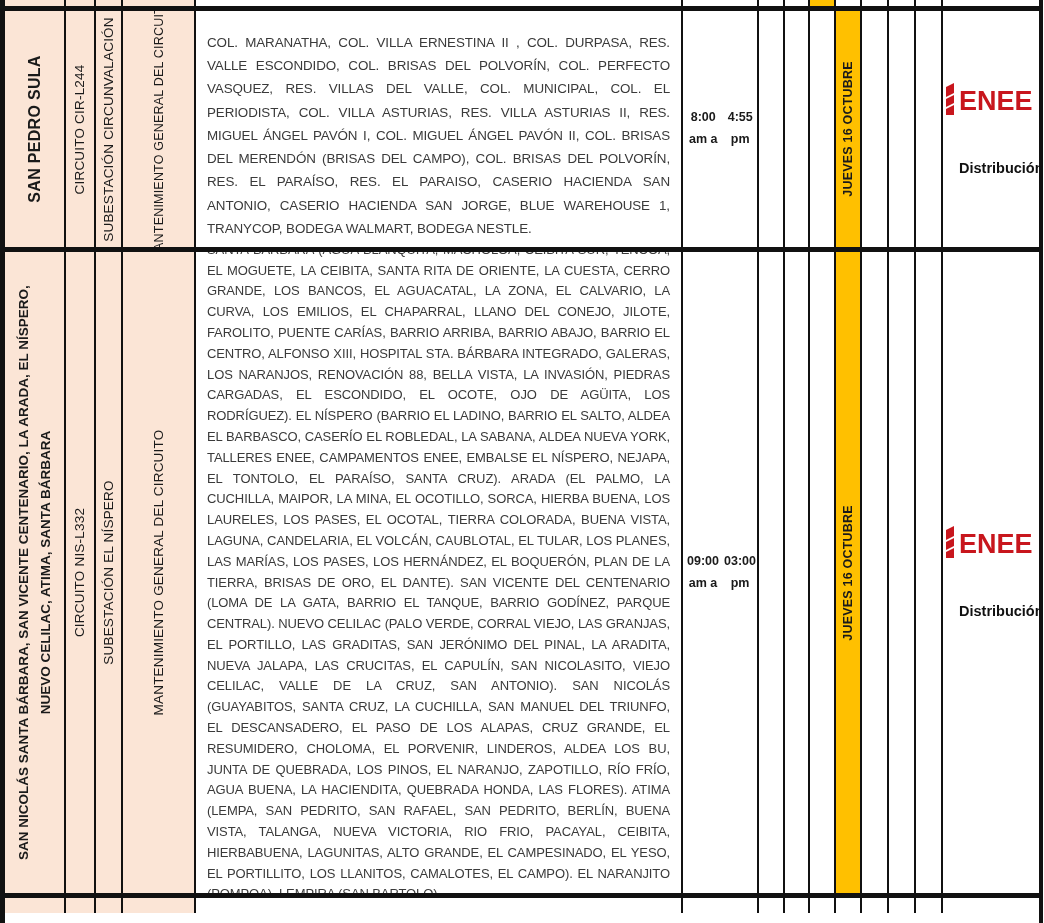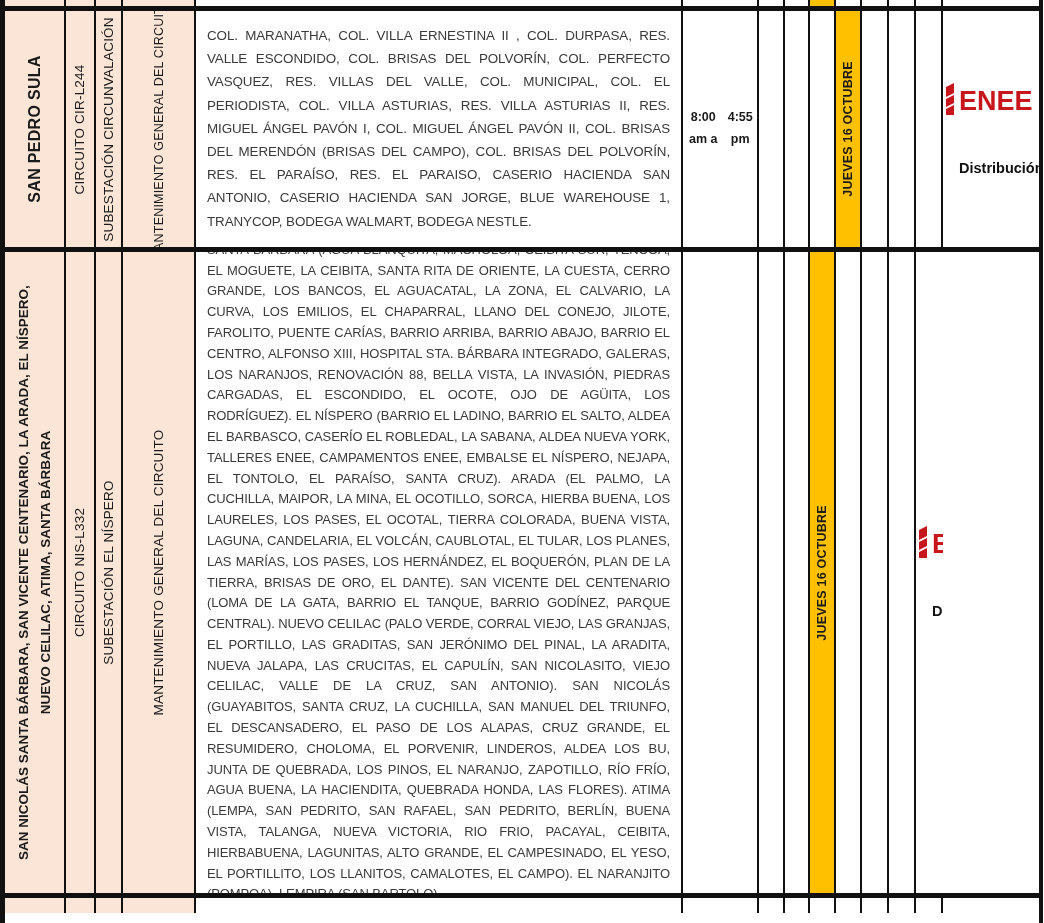--- a/index.html
+++ b/index.html
@@ -46,21 +46,21 @@
 
   
   .desc {
     justify-content: flex-start;
     font-size: 13.4px;
     color: #3a3a3a;
     text-align: justify;
     letter-spacing: -0.1px;
   }
   .desc-inner { width: 100%; padding: 0 11px; }
-  .desc.r1 { align-items: flex-start; }
+  .desc.r1 { align-items: center; }
   .desc.r1 .desc-inner { padding-top: 13px; line-height: 23.2px; }
   .desc.r2 { align-items: center; }
   .desc.r2 .desc-inner { line-height: 20.8px; font-size: 13px; }
 
   
   .time {
     font-weight: bold; font-size: 12.5px; color: #1a1a1a;
     flex-direction: row; line-height: 1.75; text-align: center;
   }
 
@@ -164,20 +164,24 @@
     </div>
     <div class="cell pink">
       <span class="rot sub-lbl">SUBESTACIÓN EL NÍSPERO</span>
     </div>
     <div class="cell pink">
       <span class="rot sub-lbl">MANTENIMIENTO GENERAL DEL CIRCUITO</span>
     </div>
     <div class="cell desc r2">
       <div class="desc-inner">SANTA BÁRBARA (AGUA BLANQUITA, MACHOLOA, CEIBITA SUR, TENCOA, EL MOGUETE, LA CEIBITA, SANTA RITA DE ORIENTE, LA CUESTA, CERRO GRANDE, LOS BANCOS, EL AGUACATAL, LA ZONA, EL CALVARIO,  LA CURVA, LOS EMILIOS, EL CHAPARRAL, LLANO DEL CONEJO, JILOTE, FAROLITO, PUENTE CARÍAS, BARRIO ARRIBA, BARRIO ABAJO, BARRIO EL CENTRO, ALFONSO XIII, HOSPITAL STA. BÁRBARA INTEGRADO, GALERAS, LOS NARANJOS, RENOVACIÓN 88, BELLA VISTA, LA INVASIÓN, PIEDRAS CARGADAS, EL ESCONDIDO, EL OCOTE, OJO DE AGÜITA, LOS RODRÍGUEZ). EL NÍSPERO (BARRIO EL LADINO, BARRIO EL SALTO, ALDEA EL BARBASCO, CASERÍO EL ROBLEDAL, LA SABANA, ALDEA NUEVA YORK, TALLERES ENEE, CAMPAMENTOS ENEE, EMBALSE EL NÍSPERO, NEJAPA, EL TONTOLO, EL PARAÍSO, SANTA CRUZ). ARADA (EL PALMO, LA CUCHILLA, MAIPOR, LA MINA, EL OCOTILLO, SORCA, HIERBA BUENA, LOS LAURELES, LOS PASES, EL OCOTAL, TIERRA COLORADA, BUENA VISTA, LAGUNA, CANDELARIA, EL VOLCÁN, CAUBLOTAL, EL TULAR, LOS PLANES, LAS MARÍAS, LOS PASES, LOS HERNÁNDEZ, EL BOQUERÓN, PLAN DE LA TIERRA, BRISAS DE ORO, EL DANTE). SAN VICENTE DEL CENTENARIO (LOMA DE LA GATA, BARRIO EL TANQUE, BARRIO GODÍNEZ, PARQUE CENTRAL). NUEVO CELILAC (PALO VERDE, CORRAL VIEJO, LAS GRANJAS, EL PORTILLO, LAS GRADITAS, SAN JERÓNIMO DEL PINAL, LA ARADITA, NUEVA JALAPA, LAS CRUCITAS, EL CAPULÍN, SAN NICOLASITO, VIEJO CELILAC, VALLE DE LA CRUZ, SAN ANTONIO). SAN NICOLÁS (GUAYABITOS, SANTA CRUZ, LA CUCHILLA, SAN MANUEL DEL TRIUNFO, EL DESCANSADERO, EL PASO DE LOS ALAPAS, CRUZ GRANDE, EL RESUMIDERO, CHOLOMA, EL PORVENIR, LINDEROS, ALDEA LOS BU, JUNTA DE QUEBRADA, LOS PINOS, EL NARANJO, ZAPOTILLO, RÍO FRÍO, AGUA BUENA, LA HACIENDITA, QUEBRADA HONDA, LAS FLORES). ATIMA (LEMPA, SAN PEDRITO, SAN RAFAEL, SAN PEDRITO, BERLÍN, BUENA VISTA, TALANGA, NUEVA VICTORIA, RIO FRIO, PACAYAL, CEIBITA, HIERBABUENA, LAGUNITAS, ALTO GRANDE, EL CAMPESINADO, EL YESO, EL PORTILLITO, LOS LLANITOS, CAMALOTES, EL CAMPO). EL NARANJITO (POMPOA). LEMPIRA (SAN BARTOLO).</div>
     </div>
+    <div class="cell time">
+      <span>09:00 am a</span>
+      <span>03:00 pm</span>
+    </div>
     <div class="cell"></div>
     <div class="cell"></div>
     <div class="cell"></div>
     <div class="cell gold">
       <span class="rot date-lbl">JUEVES 16 OCTUBRE</span>
     </div>
     <div class="cell"></div>
     <div class="cell"></div>
     <div class="cell"></div>
     <div class="cell logo-box">

